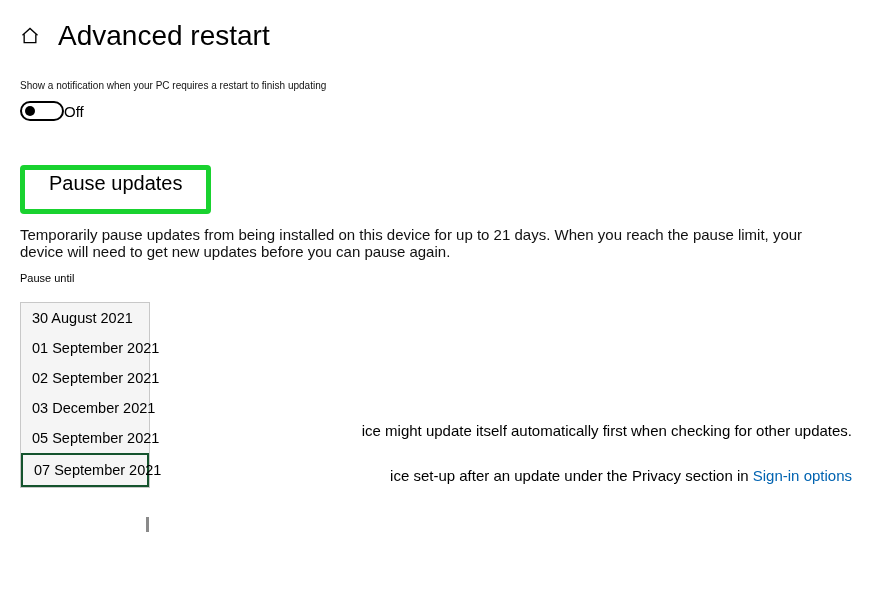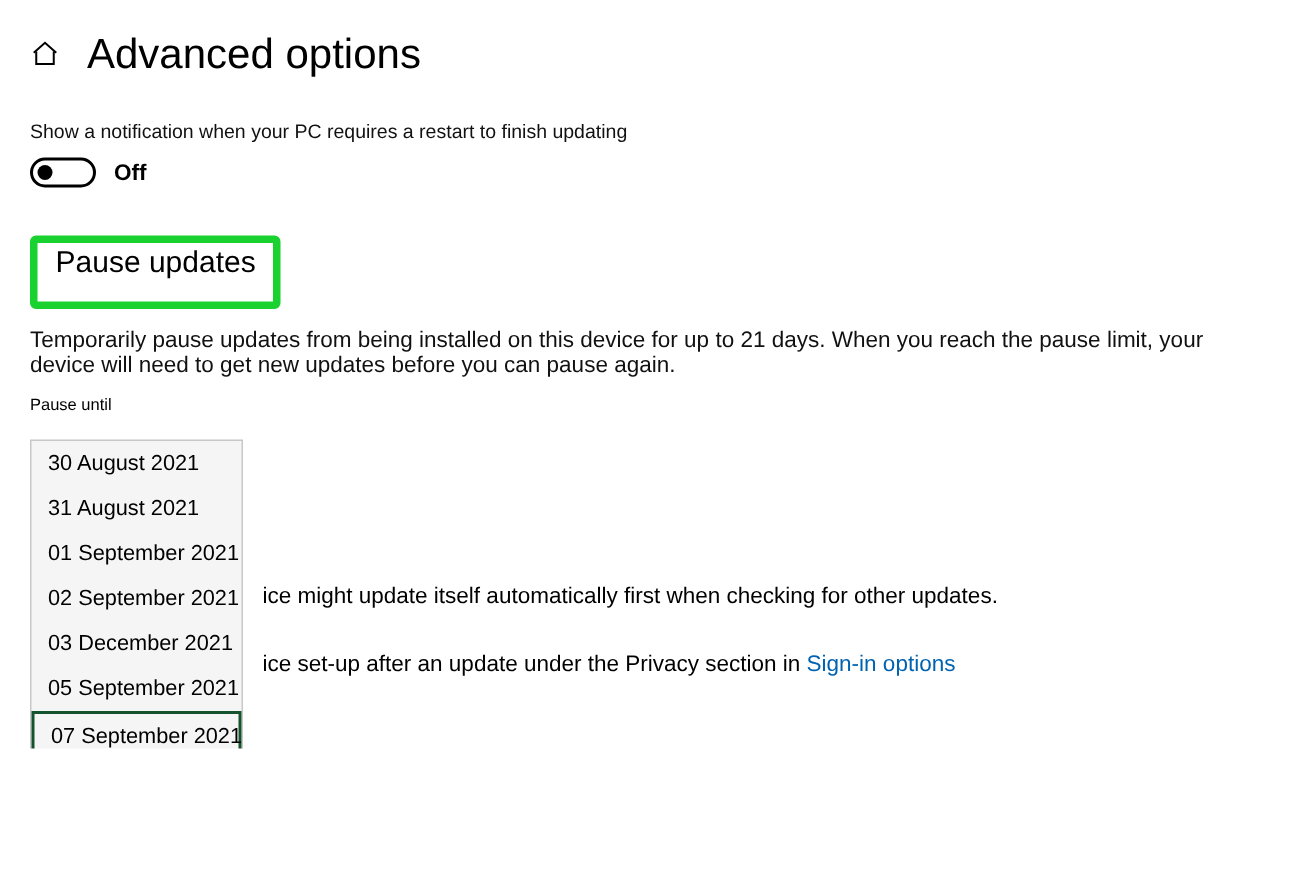--- a/index.html
+++ b/index.html
@@ -24,30 +24,28 @@
     display: inline-flex;
     align-items: center;
     justify-content: center;
   }
   .page-title {
     font-size: 28px;
     font-weight: 400;
     margin: 0;
   }
   .description {
-    font-size: 13px;
+    font-size: 10px;
     margin: 0 0 10px 0;
     color: #111;
   }
   .toggle-row {
     display: flex;
     align-items: center;
-    gap: 12px;
-    margin-bottom: 32px;
-    font-weight: bold;
+    margin-bottom: 44px;
   }
   .toggle {
     width: 44px;
     height: 20px;
     border: 2px solid #000;
     border-radius: 20px;
     position: relative;
     background: #fff;
     cursor: pointer;
   }
@@ -75,27 +73,27 @@
   }
   .field-label {
     font-size: 11px;
     margin: 0 0 4px 0;
   }
   .hl-box {
     border: 5px solid #19d22f;
     border-radius: 4px;
     display: inline-block;
   }
-  .hl-title { padding: 2px 12px; }
+  .hl-title { padding: 2px 24px; }
   .dropdown-wrap { position: relative; display: inline-block; }
   .dropdown {
     position: absolute;
     top: 0;
     left: 0;
-    width: 142px;
+    width: 130px;
     border: 1px solid #c8c8c8;
     background: #f5f5f5;
     z-index: 5;
     box-shadow: 0 0 0 rgba(0,0,0,0);
   }
   .dropdown-item {
     padding: 7px 11px;
     font-size: 14.5px;
     cursor: pointer;
     white-space: nowrap;
@@ -120,21 +118,22 @@
     z-index: 6;
   }
   .cursor {
     position: absolute;
     width: 14px;
     height: 20px;
     z-index: 7;
     pointer-events: none;
   }
   .behind-layer {
-    margin-top: 92px;
+    margin-top: 117px;
+    text-align: right;
   }
   .behind-line {
     font-size: 15px;
     margin: 0 0 28px 0;
     padding-left: 155px;
   }
   .link {
     color: #0063b1;
     cursor: pointer;
   }
@@ -144,21 +143,21 @@
 
 
 
 <div class="header">
   <span class="home-icon">
     <svg viewBox="0 0 24 24" width="20" height="20" fill="none" stroke="#000" stroke-width="1.6">
       <path d="M3 11 L12 3 L21 11"></path>
       <path d="M5 10 V20 H19 V10"></path>
     </svg>
   </span>
-  <h1 class="page-title">Advanced options</h1>
+  <h1 class="page-title">Advanced restart</h1>
 </div>
 
 <p class="description">Show a notification when your PC requires a restart to finish updating</p>
 
 <div class="toggle-row">
   <div class="toggle">
     <div class="knob"></div>
   </div>
   <span class="toggle-label">Off</span>
 </div>
@@ -169,21 +168,20 @@
   </span>
 </div>
 
 <p class="section-desc">Temporarily pause updates from being installed on this device for up to 21 days. When you reach the pause limit, your device will need to get new updates before you can pause again.</p>
 
 <p class="field-label">Pause until</p>
 
 <div class="dropdown-wrap">
   <div class="dropdown">
     <div class="dropdown-item">30 August 2021</div>
-    <div class="dropdown-item">31 August 2021</div>
     <div class="dropdown-item">01 September 2021</div>
     <div class="dropdown-item">02 September 2021</div>
     <div class="dropdown-item">03 December 2021</div>
     <div class="dropdown-item">05 September 2021</div>
     <div class="dropdown-item last">07 September 2021</div>
     <div class="scroll-track"></div>
   </div>
   <div class="overlay-highlight" style="left:-5px; top:253px; width:165px; height:41px;"></div>
   <span class="cursor" style="left:82px; top:268px;">
     <svg viewBox="0 0 16 24" width="14" height="20">

